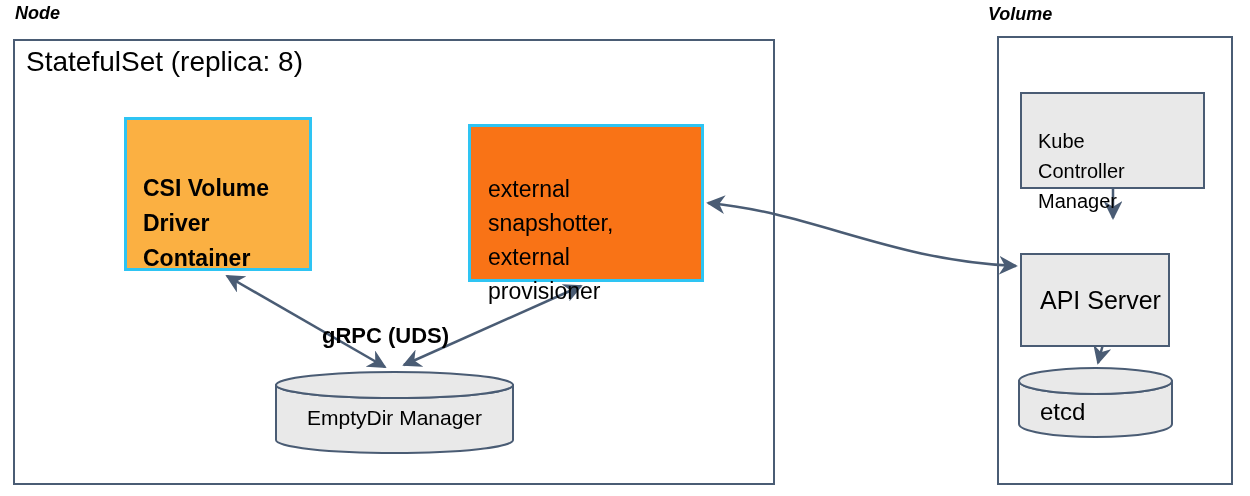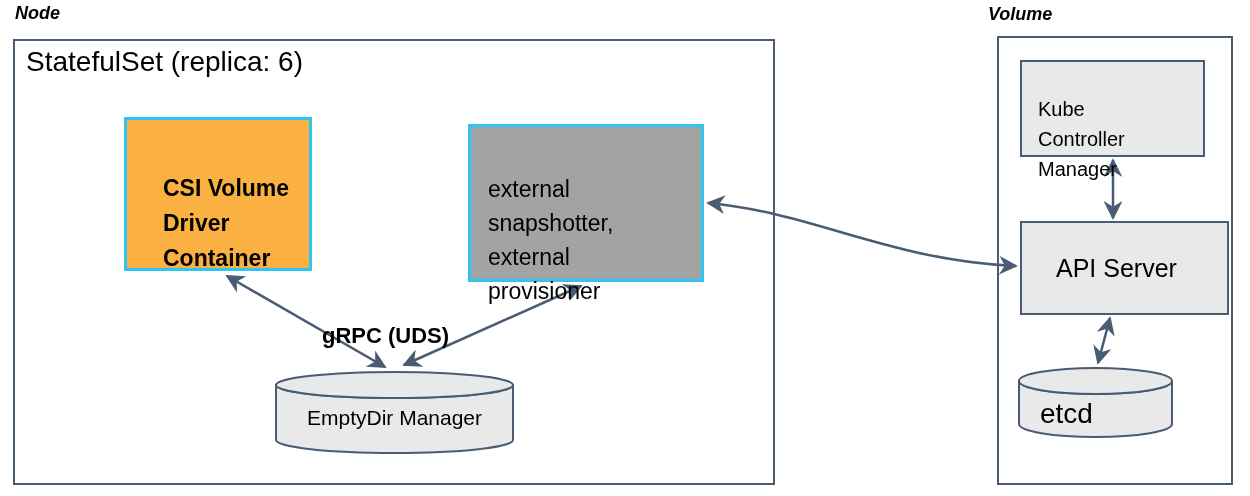--- a/index.html
+++ b/index.html
@@ -3,43 +3,43 @@
 <meta charset="utf-8">
 <style>
   html,body { margin:0; padding:0; background:#ffffff; }
   .stage {
     position:relative; width:1250px; height:496px; background:#ffffff;
     font-family:"Liberation Sans", sans-serif; color:#000; overflow:hidden;
   }
   .abs { position:absolute; }
   .section-label { position:absolute; font-weight:700; font-size:18px; line-height:20px;font-style:italic; }
   .outline-box { position:absolute; border:2px solid #4A5C74; background:transparent; box-sizing:border-box; }
-  .gray-box { position:absolute; border:2px solid #4A5C74; background:#E9E9E9; box-sizing:border-box; }
+  .gray-box { position:absolute; border:2px solid #4A5C74; background:#E9E9E9; box-sizing:border-box;margin-top:32px; }
   .colored-box { position:absolute; border:3px solid #2EC4F3; box-sizing:border-box; }
   .pre { white-space:pre-line; }
   .overlay { position:absolute; left:0; top:0; }
   .connector { stroke:#4A5C74; stroke-width:2.5; fill:none; }
   .cyl { fill:#E9E9E9; stroke:#4A5C74; stroke-width:2; stroke-linejoin:round; }
 
   #statefulset-title { left:26px; top:46px; font-size:28px; line-height:32px; }
   #node-box   { left:13px;  top:39px;  width:762px; height:446px; }
   #master-box { left:997px; top:36px;  width:236px; height:449px; }
 
   #csi-box    { left:124px; top:117px; width:188px; height:154px; background:#FBB042;
-                padding:16px 8px 0 36px; font-size:23px; font-weight:700; line-height:35px; }
-  #sidecar-box{ left:468px; top:124px; width:236px; height:158px; background:#a3a3a3;
+                padding:16px 8px 0 16px; font-size:23px; font-weight:700; line-height:35px; }
+  #sidecar-box{ left:468px; top:124px; width:236px; height:158px; background:#f97316;
                 padding:11px 8px 0 17px; font-size:23px; font-weight:400; line-height:34px; }
   #grpc-label { left:322px; top:287px; font-size:22px; font-weight:700;margin-top:36px; }
   #emptydir-label { left:276px; top:406px; width:237px; text-align:center; font-size:21px; }
 
   #kcm-box    { left:1020px; top:60px;  width:185px; height:97px;
                 padding:2px 6px 0 16px; font-size:20px; line-height:30px; }
-  #api-box    { left:1020px; top:221px; width:209px; height:94px;
-                display:flex; align-items:center; padding-left:34px; font-size:25px; }
-  #etcd-label { left:1040px; top:398px; font-size:28px; }
+  #api-box    { left:1020px; top:221px; width:150px; height:94px;
+                display:flex; align-items:center; padding-left:18px; font-size:25px; }
+  #etcd-label { left:1040px; top:398px; font-size:24px; }
 </style>
 </head>
 <body>
 
 <div class="stage">
 
   <svg class="overlay" width="1250" height="496" viewBox="0 0 1250 496">
     <defs>
       <marker id="ah" viewBox="0 0 10 10" refX="9" refY="5" markerWidth="7.5" markerHeight="7.5" orient="auto-start-reverse">
         <path d="M0,0 L10,5 L0,10 L3,5 Z" fill="#4A5C74"></path>
@@ -60,21 +60,21 @@
     <line class="connector" x1="581" y1="286" x2="404" y2="365" marker-start="url(#ah)" marker-end="url(#ah)"></line>
     <line class="connector" x1="1113" y1="160" x2="1113" y2="218" marker-start="url(#ah)" marker-end="url(#ah)"></line>
     <line class="connector" x1="1110" y1="318" x2="1098" y2="363" marker-start="url(#ah)" marker-end="url(#ah)"></line>
     <path class="connector" d="M708,203 C815,213 888,260 1016,266" marker-start="url(#ah)" marker-end="url(#ah)"></path>
   </svg>
 
   <div class="section-label" style="left:15px; top:3px;">Node</div>
 
   <div class="outline-box" id="node-box"></div>
 
-  <div class="abs" id="statefulset-title">StatefulSet (replica: 6)</div>
+  <div class="abs" id="statefulset-title">StatefulSet (replica: 8)</div>
 
   <div class="colored-box pre" id="csi-box">
     <span>CSI Volume
 Driver
 Container</span>
   </div>
 
   <div class="colored-box pre" id="sidecar-box">
     <span>external
 snapshotter,

